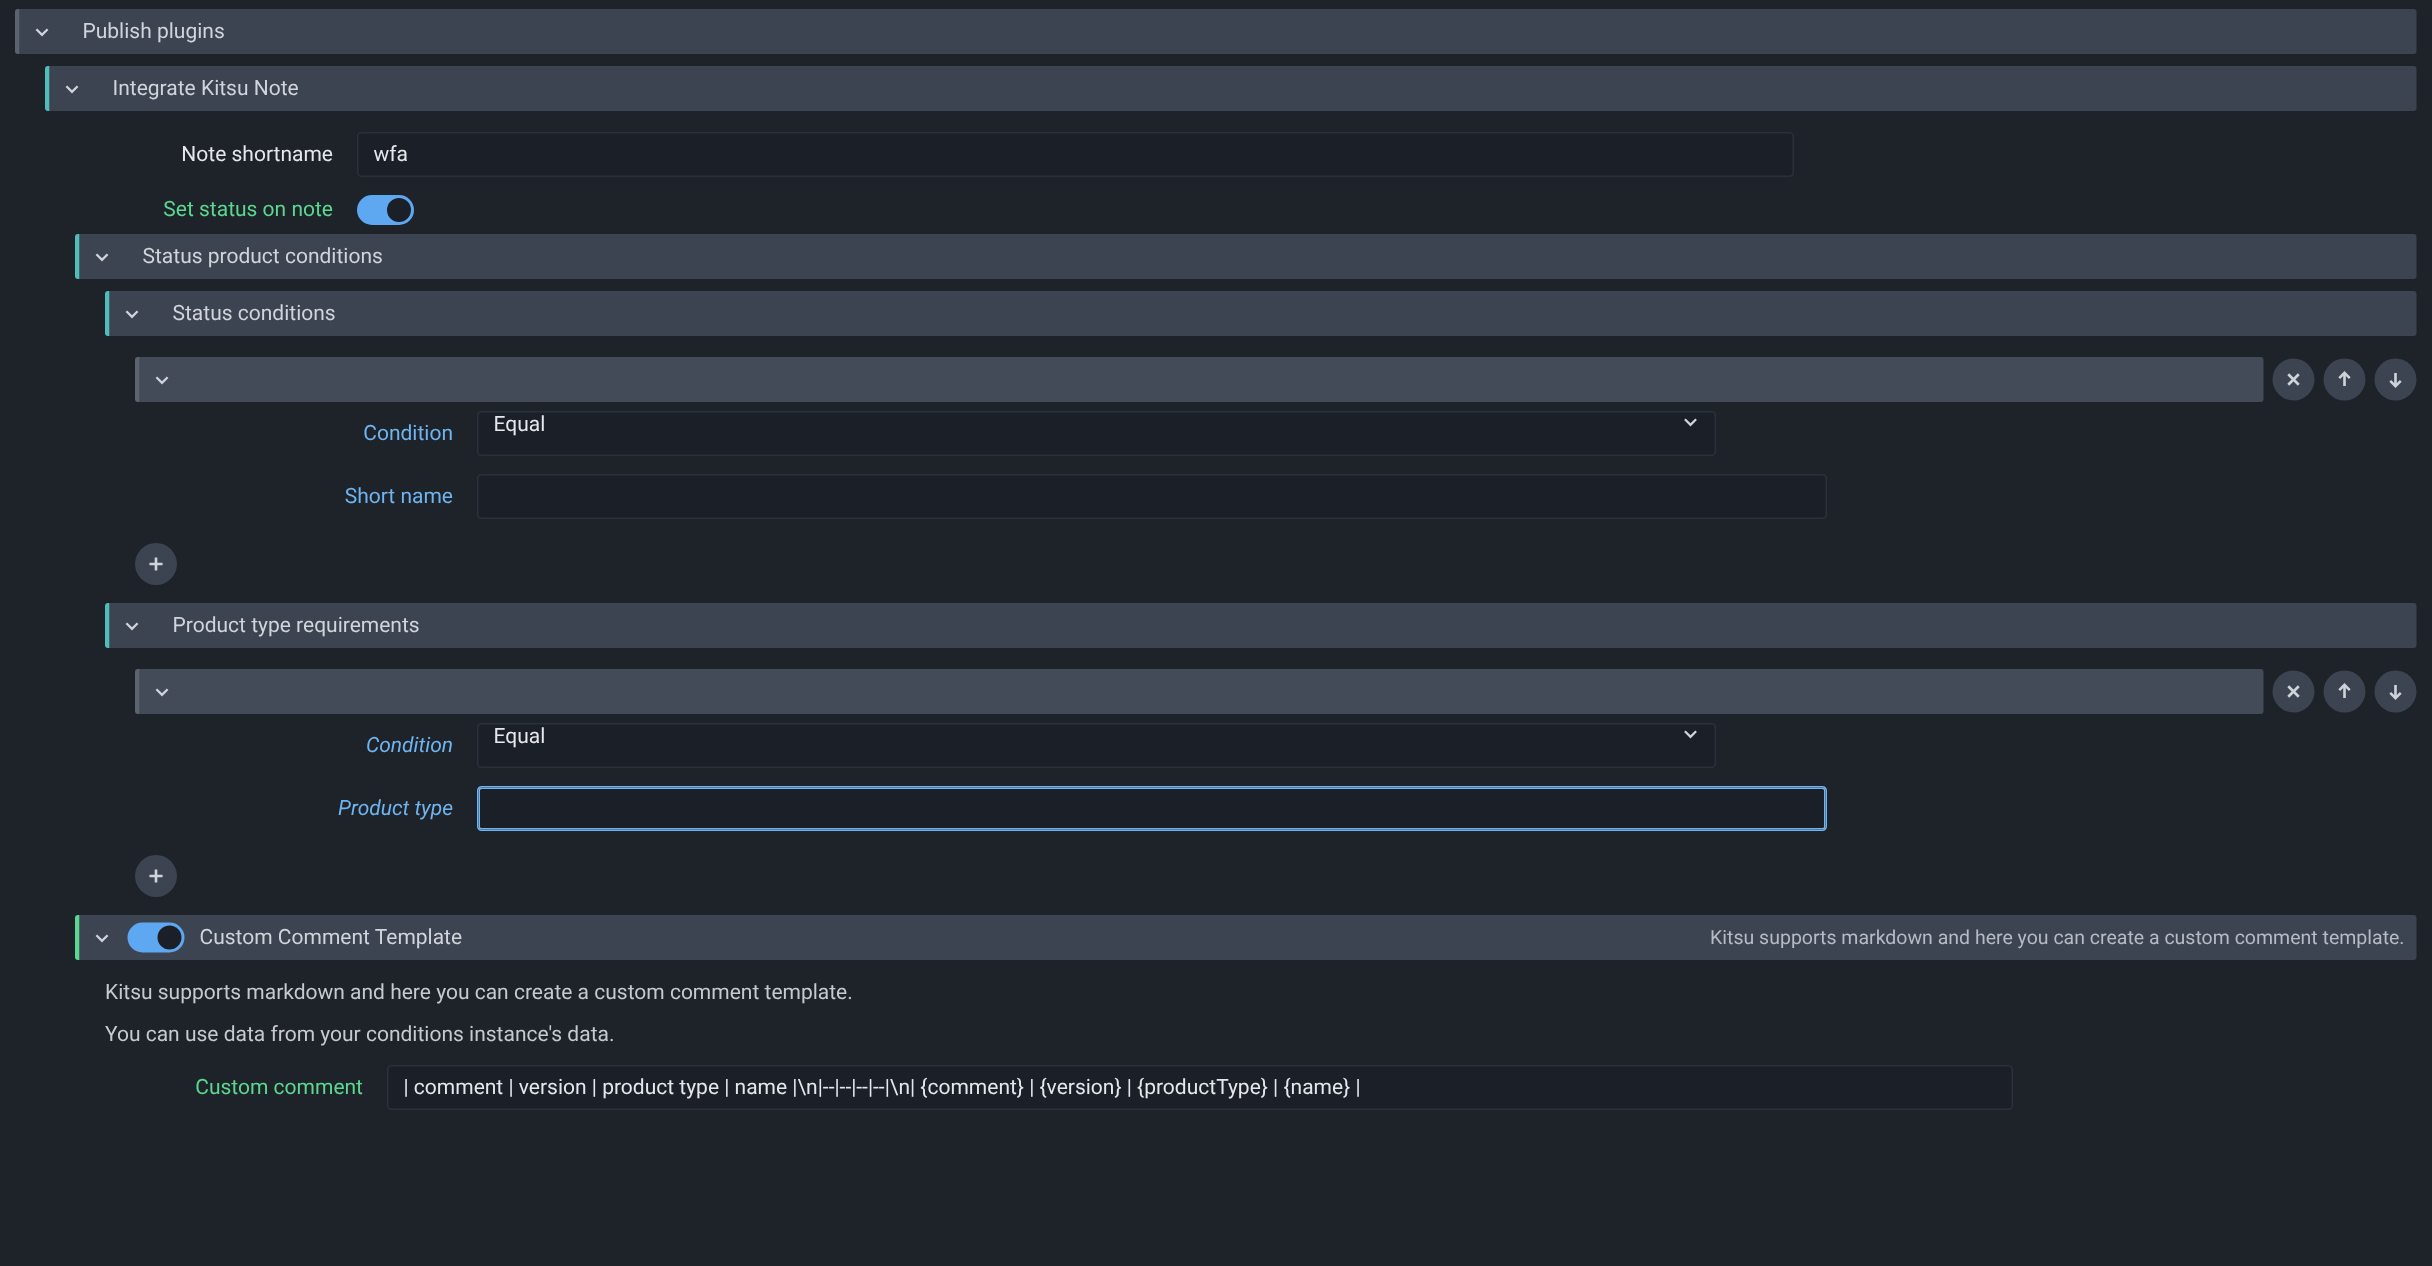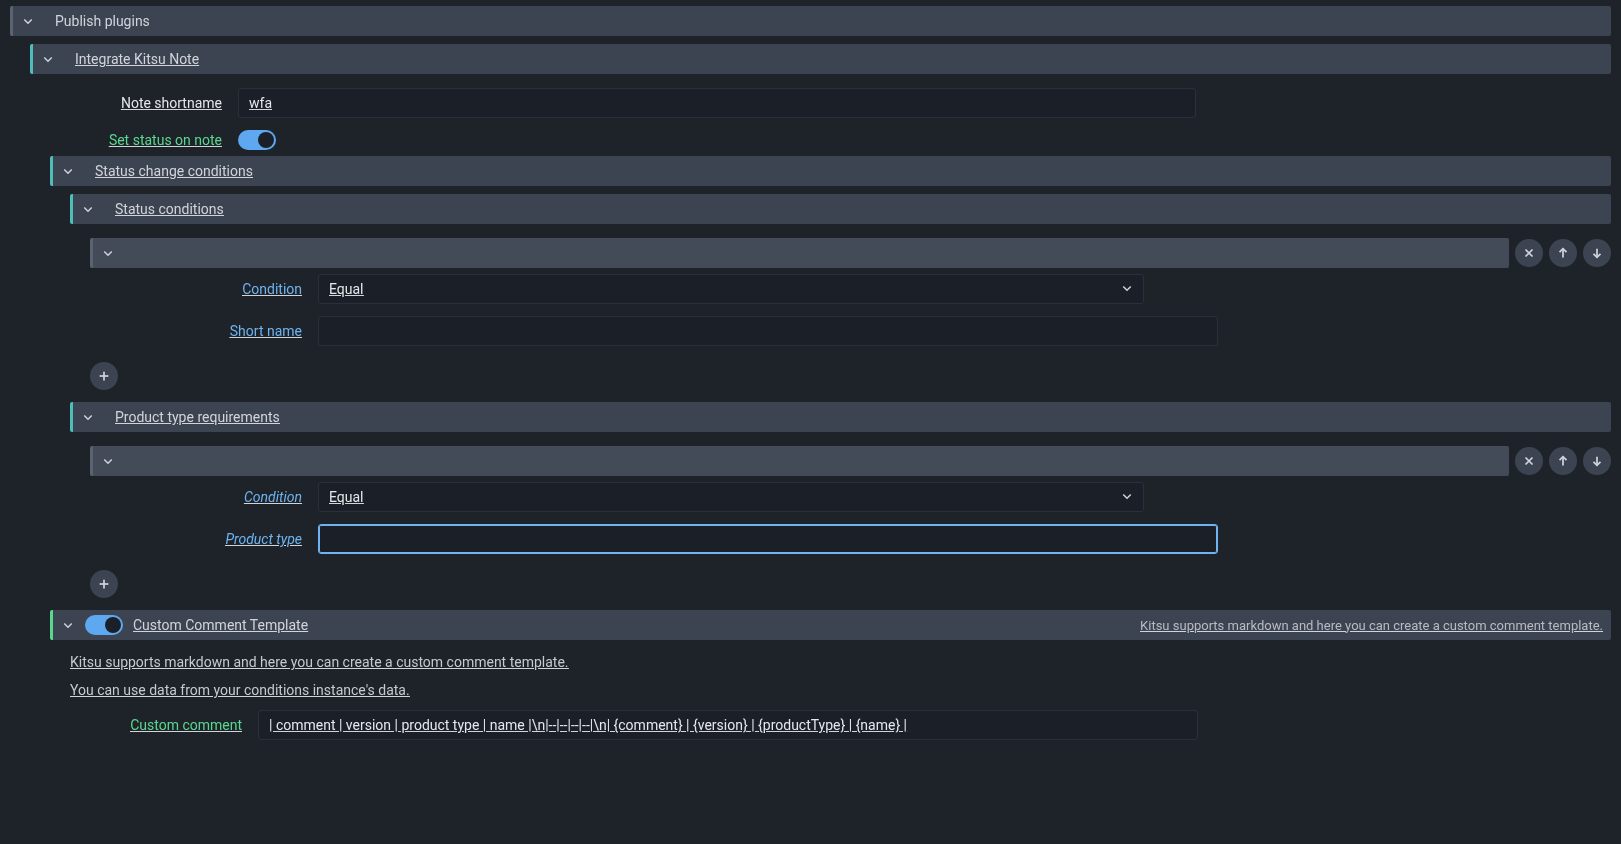--- a/index.html
+++ b/index.html
@@ -22,21 +22,20 @@
     padding: 0 8px;
     border-left: 3px solid #5b6270;
     border-radius: 2px;
     gap: 20px;
     cursor: pointer;
   }
   .section-header.teal { border-left-color: #4fbdba; }
   .section-header.green { border-left-color: #5bd88f; }
   .section-body {
     padding: 8px 0 0 0;
-    text-decoration: underline;
   }
   .indent { margin-left: 20px; }
   .chevron {
     width: 14px; height: 14px; display: inline-flex; align-items: center; justify-content: center;
   }
   .chevron svg { width: 12px; height: 12px; stroke: #cfd3da; stroke-width: 2; fill: none; }
   .row {
     display: flex;
     align-items: center;
     padding: 6px 0;
@@ -58,21 +57,21 @@
     height: 30px;
     border-radius: 3px;
     padding: 0 10px;
     width: 900px;
     font-size: 14px;
     font-family: inherit;
   }
   input[type=text].wide { width: 940px; }
   input.focused { border: 1px solid #6fb4f0; box-shadow: 0 0 0 1px #6fb4f0 inset; }
   .select {
-    display: flex; align-items: center; justify-content: space-between;
+    display: flex; align-items: flex-start; justify-content: space-between;
     width: 826px;
     cursor: pointer;
   }
   .select .sel-caret svg { width: 12px; height: 12px; stroke: #cfd3da; stroke-width: 2; fill: none; }
   .toggle {
     width: 38px; height: 20px; background: #5ea8f2; border-radius: 999px; position: relative; cursor: pointer;
   }
   .toggle::after {
     content: ""; position: absolute; right: 2px; top: 2px; width: 16px; height: 16px; background: #1b2028; border-radius: 50%;
   }
@@ -141,21 +140,21 @@
           <div class="toggle"></div>
         </div>
 
         <div class="section indent">
           <div class="section-header teal">
             <span class="chevron">
               <svg viewBox="0 0 16 16">
                   <polyline points="3,6 8,11 13,6"></polyline>
                 </svg>
             </span>
-            <span>Status change conditions</span>
+            <span>Status product conditions</span>
           </div>
 
           <div class="section-body indent">
 
             <div class="section">
               <div class="section-header teal">
                 <span class="chevron">
                   <svg viewBox="0 0 16 16">
                       <polyline points="3,6 8,11 13,6"></polyline>
                     </svg>
@@ -296,21 +295,21 @@
               <span>Custom Comment Template</span>
               <span class="hint-right">Kitsu supports markdown and here you can create a custom comment template.</span>
             </div>
           </div>
 
           <div class="section-body" style="padding-left:20px">
             <div class="desc">Kitsu supports markdown and here you can create a custom comment template.</div>
             <div class="desc">You can use data from your conditions instance's data.</div>
             <div class="row">
               <div class="label green" style="width:180px">Custom comment</div>
-              <input type="text" style="width: 940px;" value="| comment | version | product type | name |\n|--|--|--|--|\n| {comment} | {version} | {productType} | {name} |">
+              <input type="text" style="width: 1084px;" value="| comment | version | product type | name |\n|--|--|--|--|\n| {comment} | {version} | {productType} | {name} |">
             </div>
           </div>
         </div>
 
       </div>
     </div>
 
   </div>
 </div>
 

